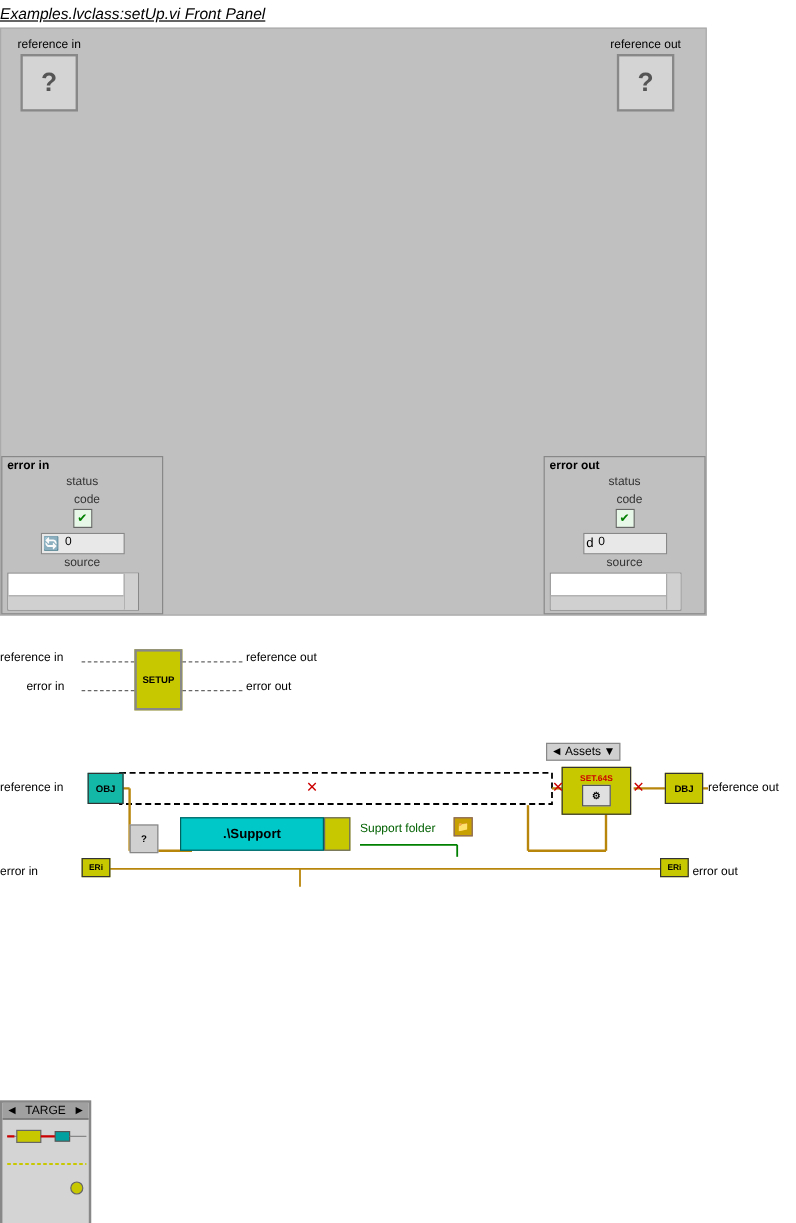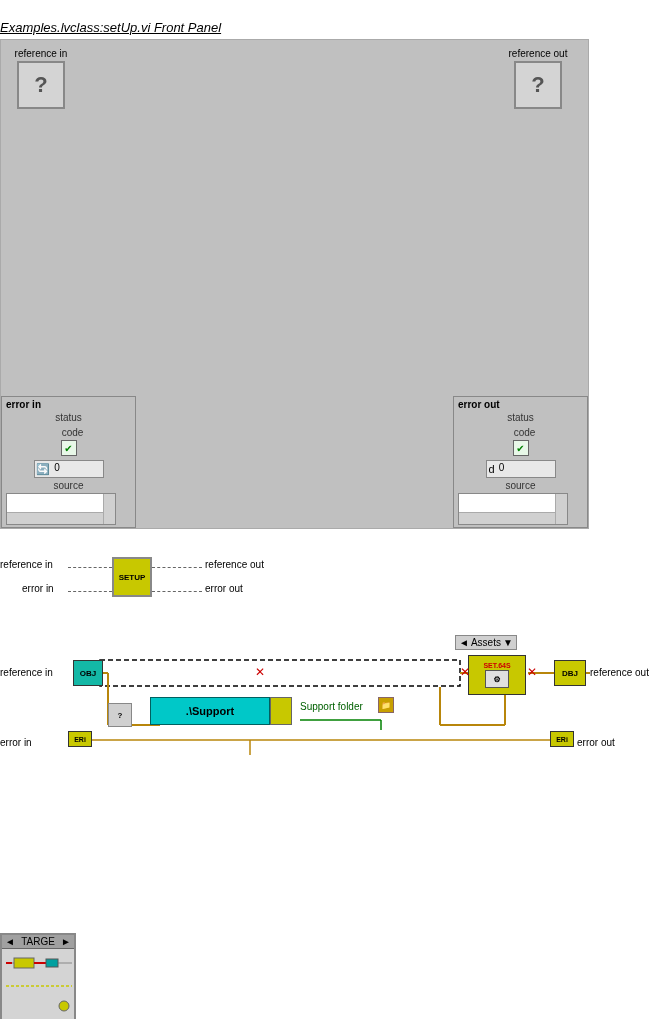--- a/index.html
+++ b/index.html
@@ -16,21 +16,21 @@
     .section-title {
       font-style: italic;
       font-size: 13px;
       font-weight: normal;
       text-decoration: underline;
       margin-bottom: 4px;
     }
 
     
     .front-panel-section {
-      padding: 20px 0 8px 0;
+      padding: 4px 0 8px 0;
     }
     .fp-canvas {
       background: #c0c0c0;
       width: 589px;
       height: 490px;
       margin-left: 0;
       position: relative;
       border: 1px solid #aaa;
     }
 
@@ -131,21 +131,21 @@
 
     
     .connector-pane-section {
       padding: 4px 0 8px 0;
     }
     .cp-node {
       position: absolute;
       left: 110px;
       top: 8px;
       width: 40px;
-      height: 40px;
+      height: 51px;
       background: #c8c800;
       border: 2px solid #888;
       display: flex;
       align-items: center;
       justify-content: center;
       font-size: 8px;
       font-weight: bold;
       color: #000;
       text-align: center;
     }

